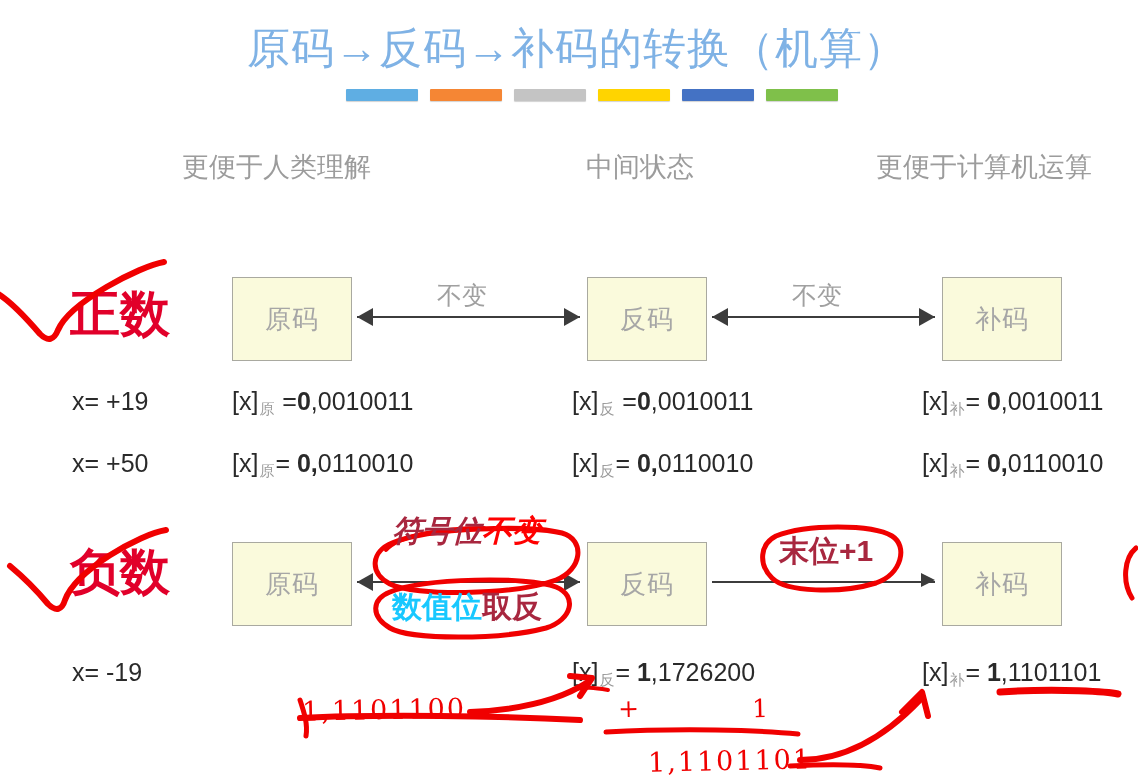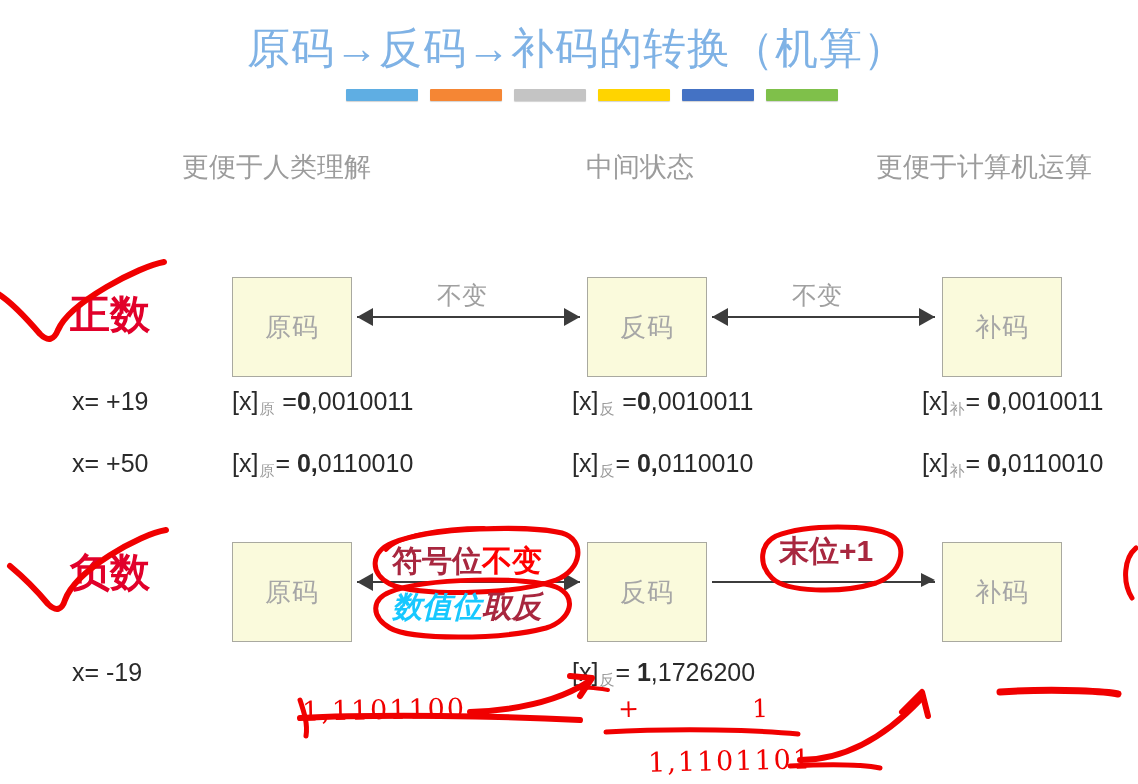--- a/index.html
+++ b/index.html
@@ -52,32 +52,32 @@
     line-height: 38px;
     color: #9C9C9C;
     white-space: nowrap;
   }
   #caption-0 { left: 182px; }
   #caption-1 { left: 586px; }
   #caption-2 { left: 876px; }
 
   
   .row-label {
-    font-size: 40px;
+    font-size: 50px;
     line-height: 48px;
     font-weight: bold;
     color: #E1002A;
     white-space: nowrap;
   }
   #row-label-positive { left: 70px; top: 290px; }
   #row-label-negative { left: 70px; top: 548px; }
 
   
   .code-box {
-    width: 120px; height: 100px;
+    width: 120px; height: 84px;
     background: #FAFADC;
     border: 1.5px solid #A9A9A0;
     box-sizing: border-box;
     display: flex;
     align-items: center;
     justify-content: center;
     font-size: 26px;
     color: #A6A6A6;
     letter-spacing: 1px;
   }
@@ -151,22 +151,22 @@
     pointer-events: none;
   }
 
   
   .ann-text {
     font-size: 30px;
     line-height: 36px;
     white-space: nowrap;
     font-weight: bold;
   }
-  #ann-sign-unchanged { left: 392px; top: 543px; }
-  #ann-value-invert   { left: 392px; top: 589px; font-style: italic; }
+  #ann-sign-unchanged { left: 392px; top: 513px; font-style: italic; }
+  #ann-value-invert   { left: 392px; top: 589px; }
   #ann-last-plus-one  { left: 779px; top: 533px; }
   .c-darkred { color: #A8273F; }
   .c-red     { color: #FF0000; }
   .c-cyan    { color: #18C8FF; }
 
   
   .hand {
     color: #F00000;
     font-family: "DejaVu Serif", serif;
     font-size: 27px;
@@ -248,20 +248,23 @@
   <div class="abs head head-left" style="left:357px; top:573px;"></div>
   <div class="abs head head-right" style="left:564px; top:573px;"></div>
 
   <div class="abs arrow-line arrow-b r2"></div>
   <div class="abs head head-right" style="left:921px; top:573px; border-top-width:7px; border-bottom-width:7px; border-left-width:14px;"></div>
 
   <div class="abs xlabel xl fy-2">x= -19</div>
   <div class="abs formula fx-c1 fy-2">
     <span>[x]</span><span class="sub">反</span><span>= </span><b>1</b><span>,</span><span>1726200</span>
   </div>
+  <div class="abs formula fx-c2 fy-2">
+    <span>[x]</span><span class="sub">补</span><span>= </span><b>1</b><span>,</span><span>1101101</span>
+  </div>
 
   <svg class="abs" id="annotation-layer" viewBox="0 0 1138 784">
     <g fill="none" stroke="#F00000" stroke-linecap="round" stroke-linejoin="round">
 
       <path d="M -5,292 C 10,300 28,320 40,334 C 48,342 54,340 58,330 C 70,302 140,266 164,262" stroke-width="6"></path>
 
       <path d="M 10,566 C 22,576 38,592 48,604 C 56,612 62,610 65,600 C 76,570 140,534 166,530" stroke-width="6"></path>
 
       <path d="M 392,543 C 430,527 530,525 562,533 C 586,540 582,570 556,580 C 512,596 414,596 390,584 C 368,572 372,551 392,543 Z" stroke-width="5"></path>
       <path d="M 386,550 C 398,536 440,528 484,528" stroke-width="4"></path>

